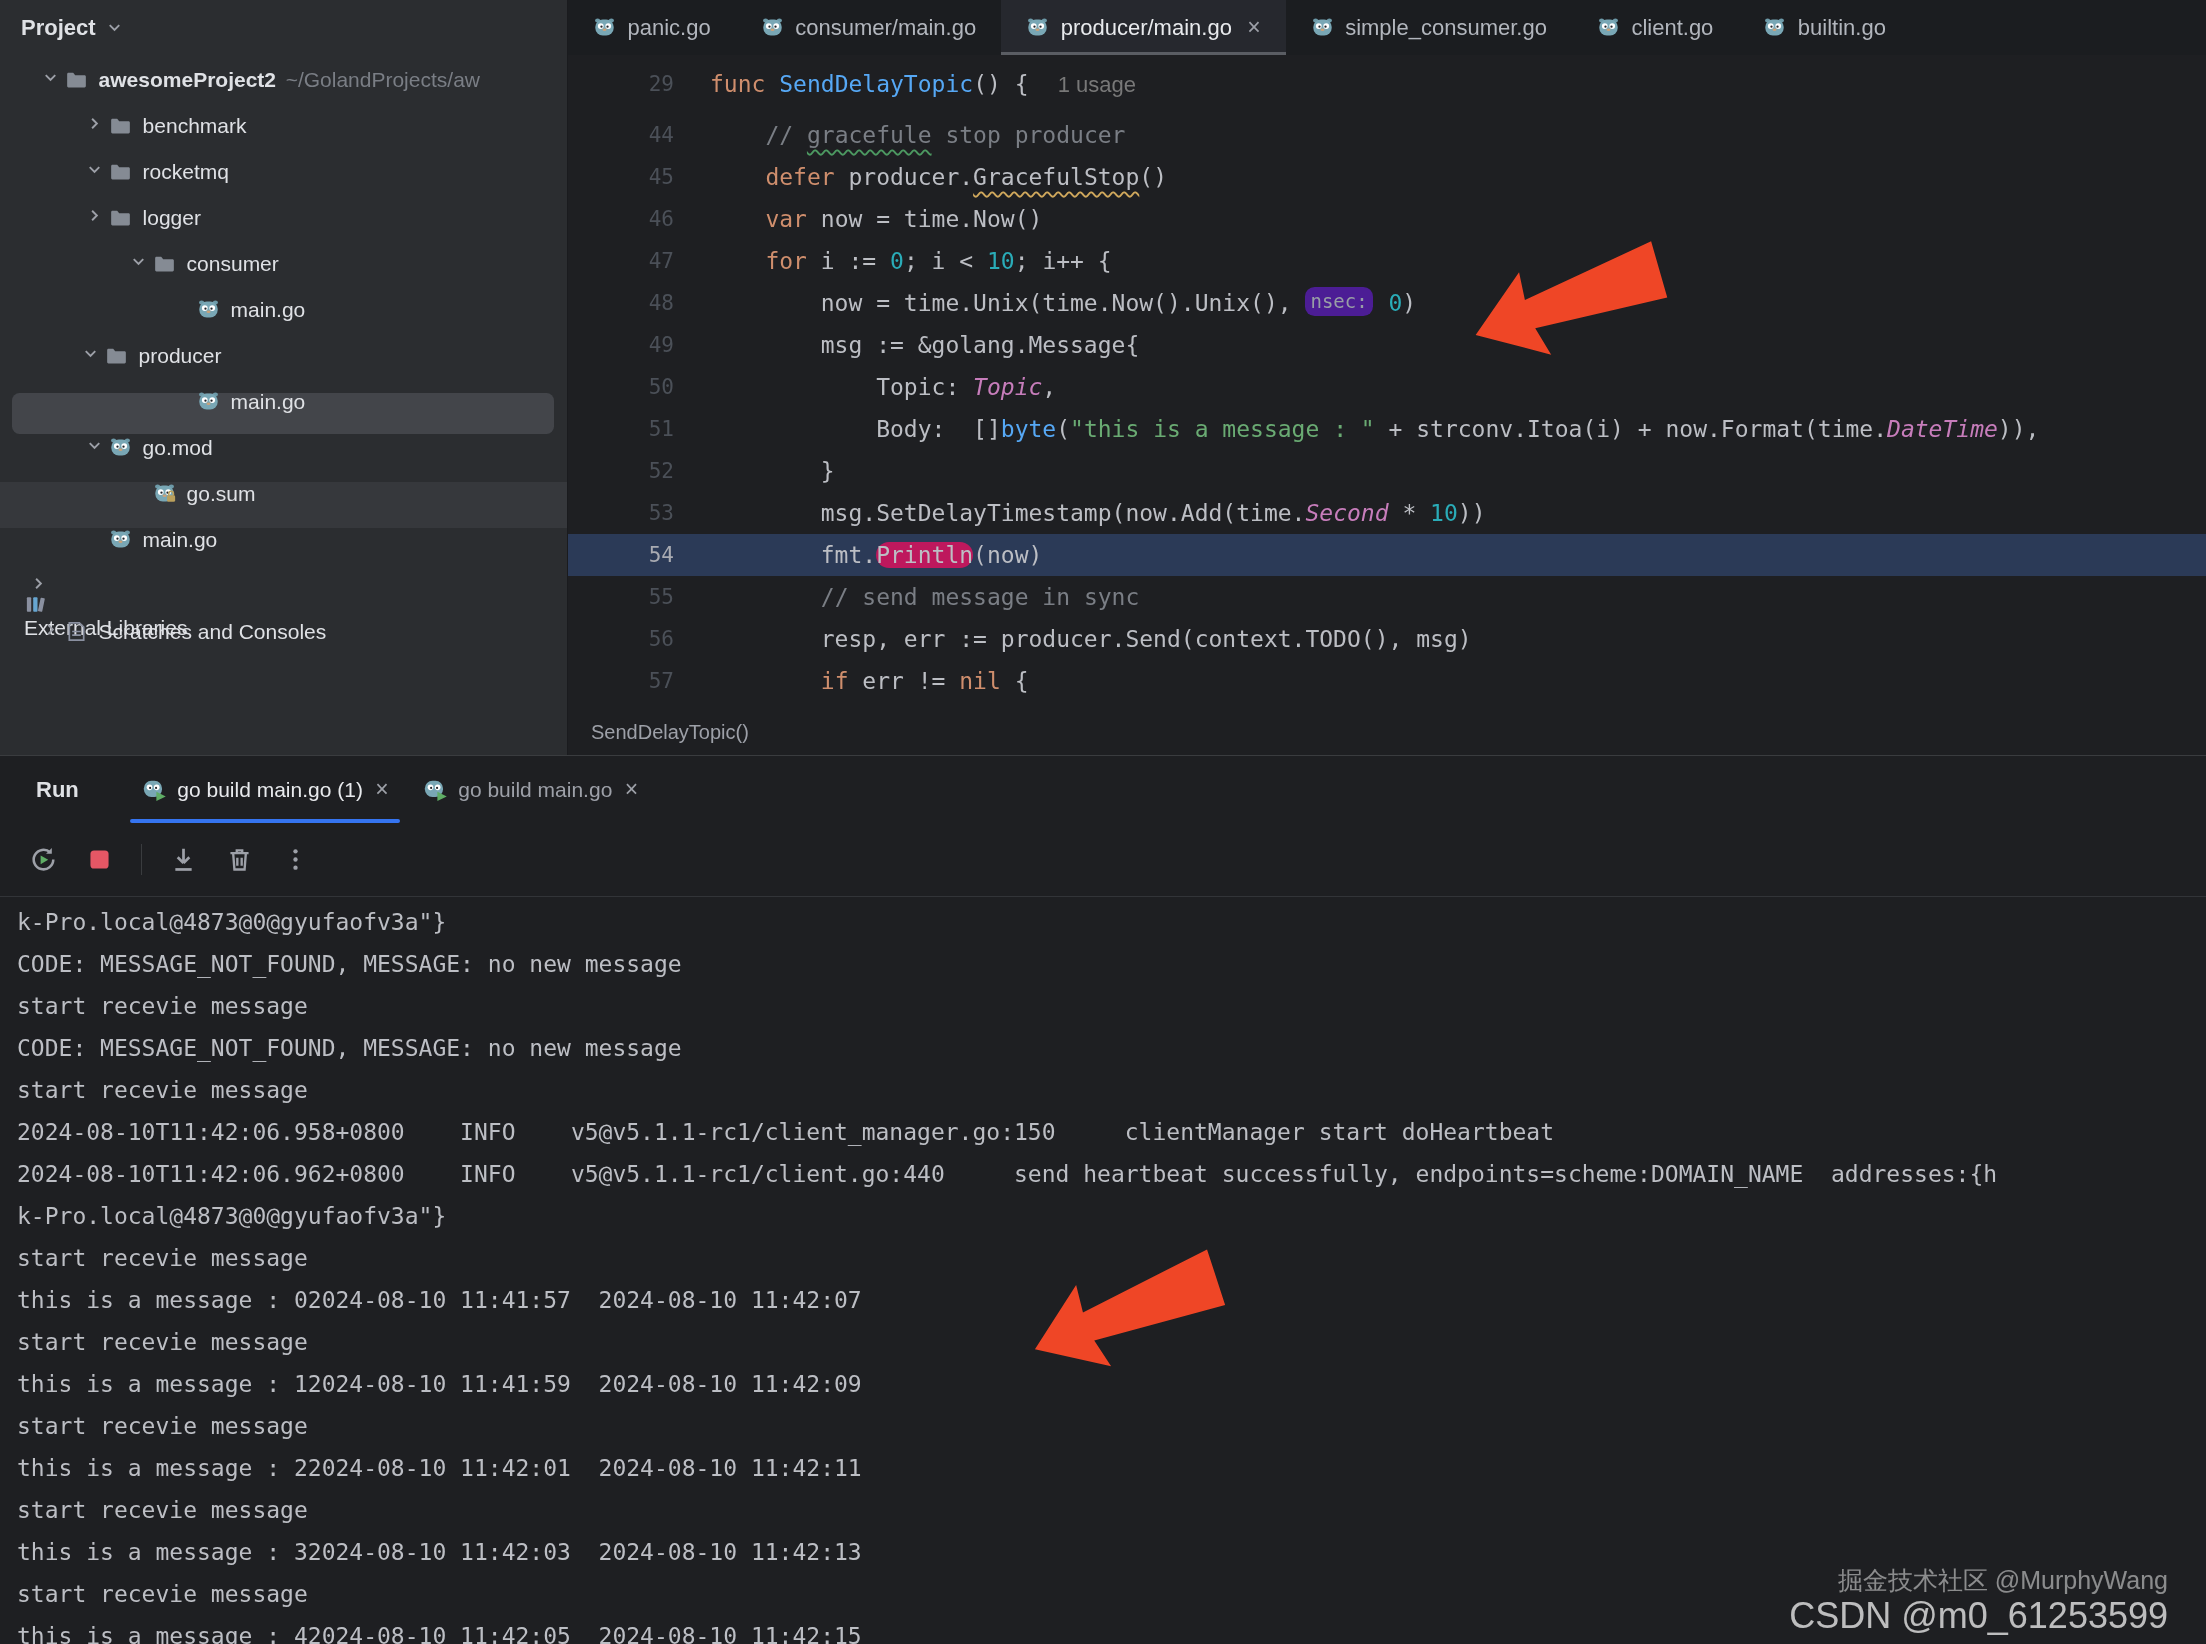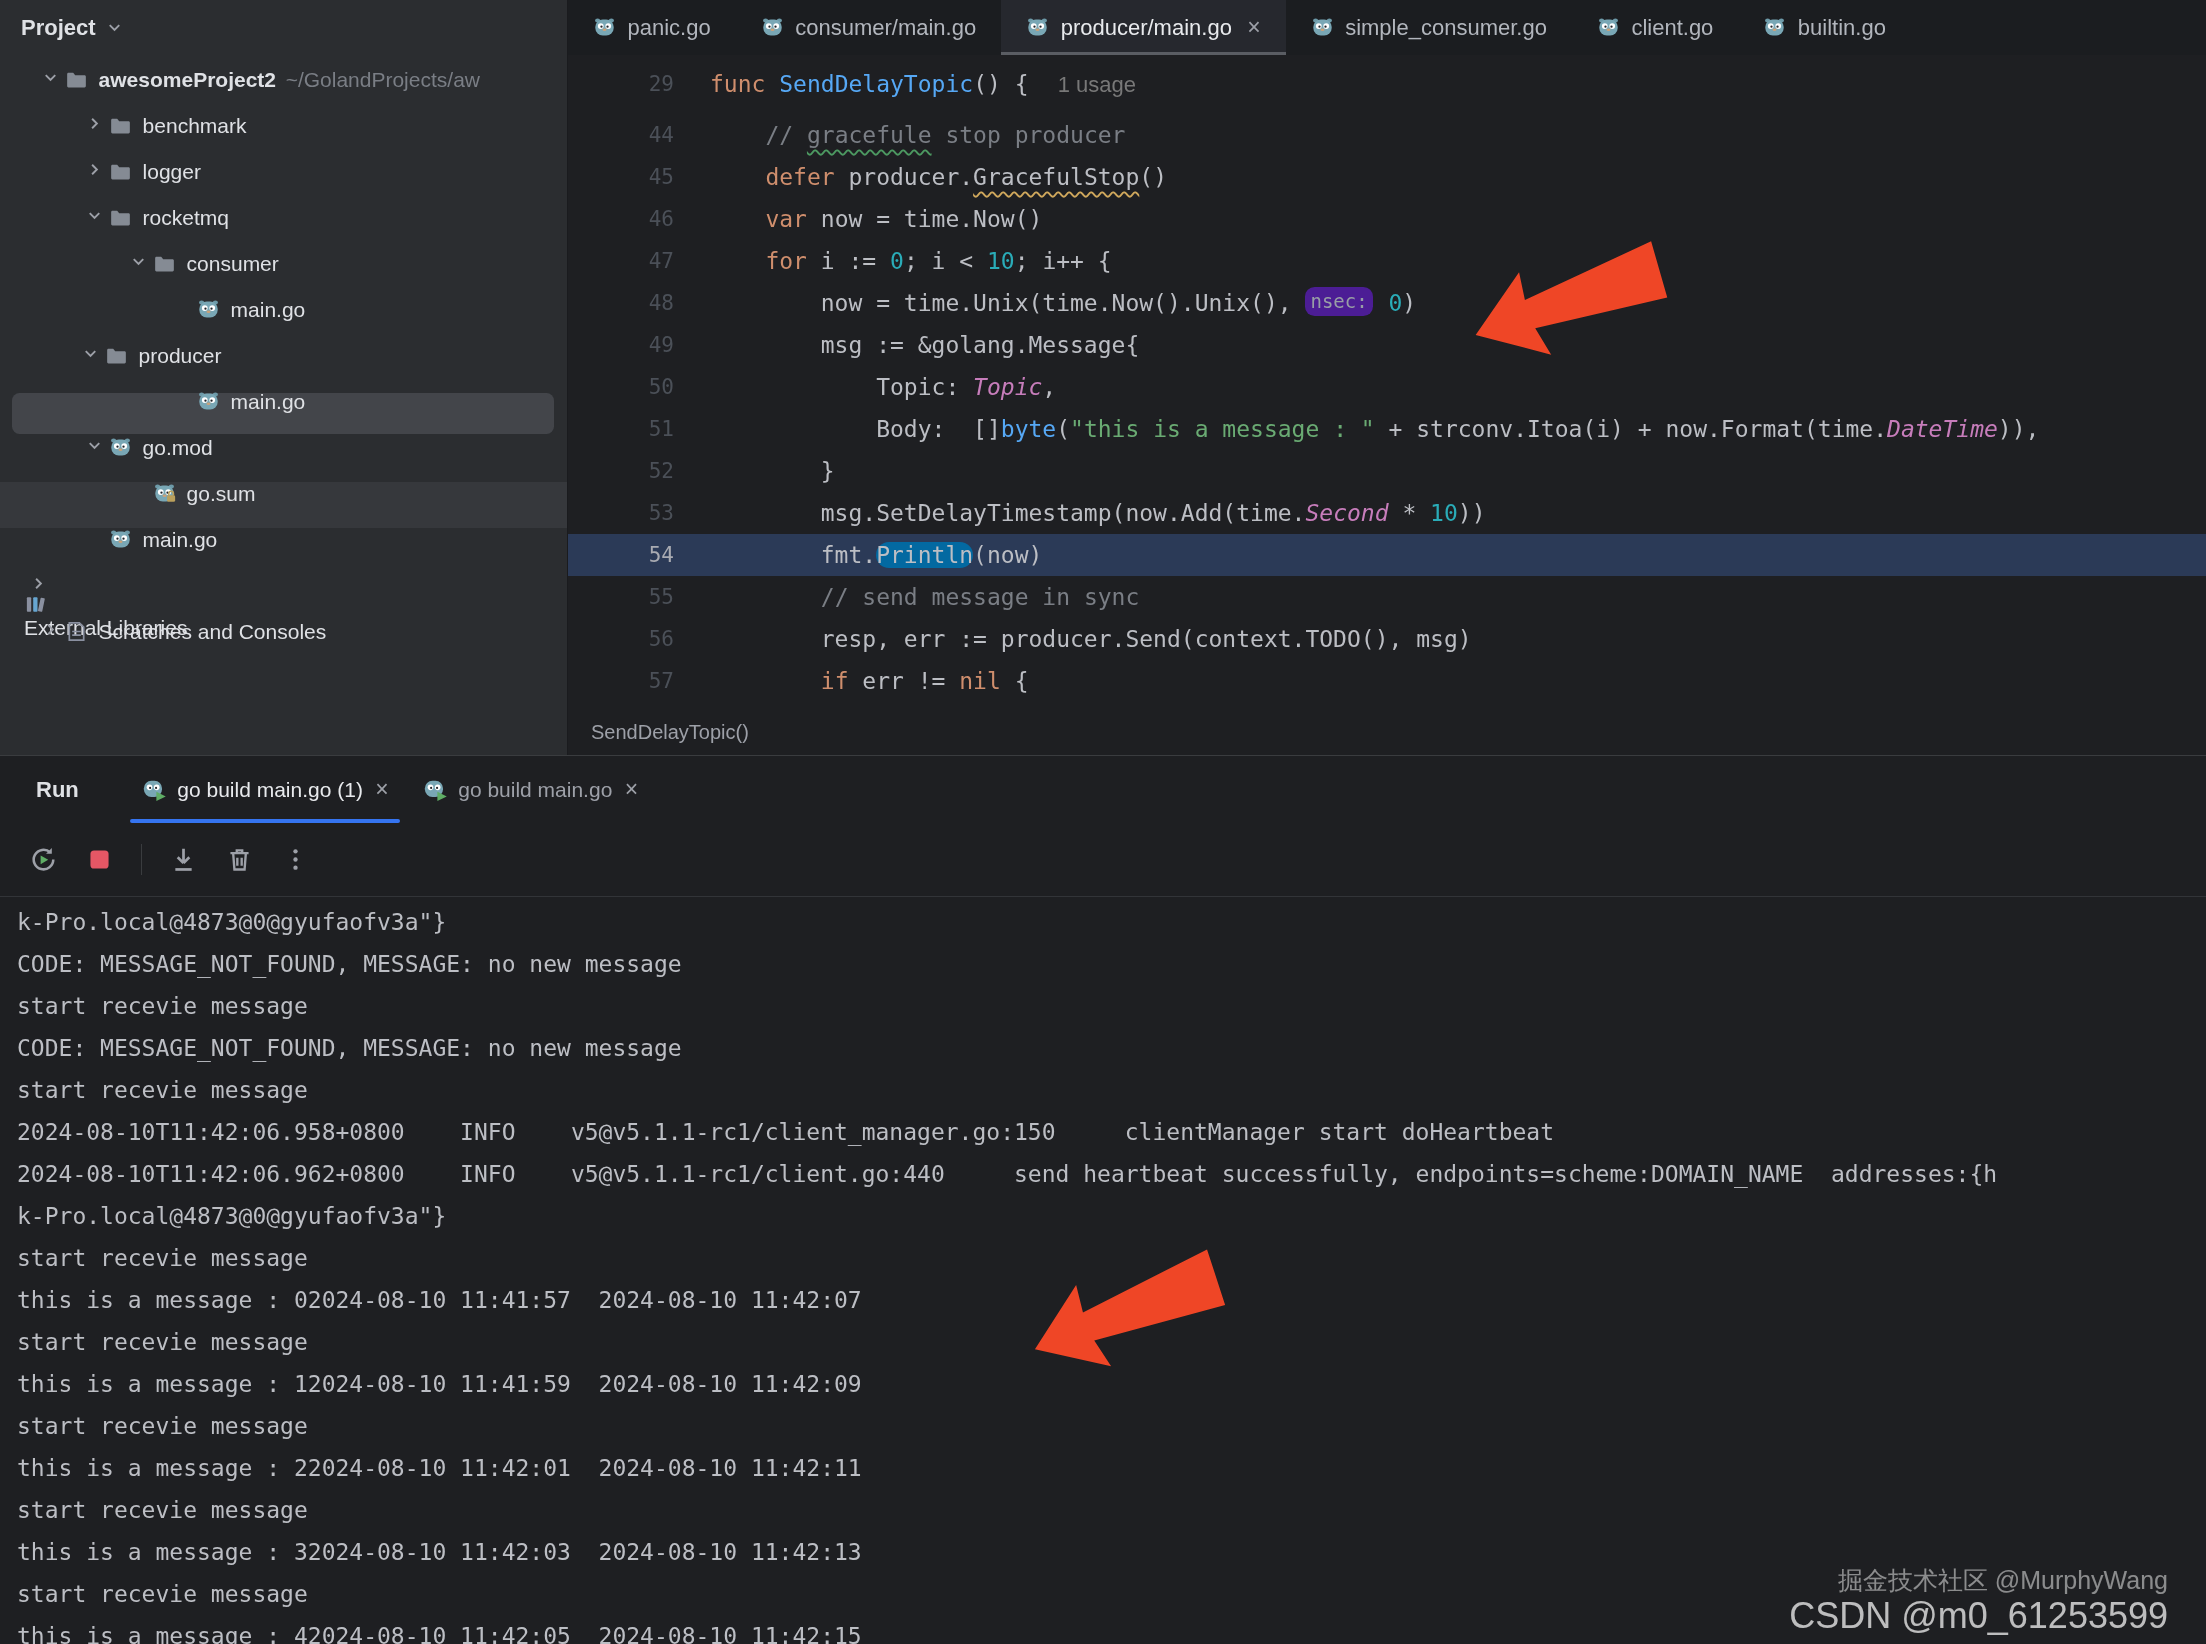--- a/index.html
+++ b/index.html
@@ -41,21 +41,21 @@
   .tok-pl{color:#bcbec4;}
   .tok-fn{color:#56a8f5;}
   .tok-type{color:#56a8f5;}
   .tok-nm{color:#2aacb8;}
   .tok-str{color:#6aab73;}
   .tok-cm{color:#7a7e85;}
   .tok-typo{color:#7a7e85;text-decoration:underline wavy #4c9961 1.9px;text-underline-offset:5.7px;}
   .tok-warn{color:#bcbec4;text-decoration:underline wavy #d0a85c 1.9px;text-underline-offset:5.7px;}
   .tok-const{color:#c77dbb;font-style:italic;}
   .tok-usage{color:#787878;font-size:22px;font-family:"Liberation Sans",sans-serif;margin-left:15.3px;}
-  .tok-hl{background:#0369a1;border-radius:13px;}
+  .tok-hl{background:#be185d;border-radius:13px;}
   .tok-chip{display:inline-block;background:#4c1d95;color:#989ea6;border-radius:9.6px;padding:0 5px;font-size:19px;line-height:29px;position:relative;top:-2.9px;margin-right:1.9px;}
 
   .breadcrumb-bar{position:absolute;left:0;right:0;bottom:0;height:46px;display:flex;align-items:center;padding-left:23px;color:#9da0a8;font-size:20px;background:#1e1f22;}
 
   
   .run-panel{position:absolute;left:0;top:755px;right:0;bottom:0;background:#1e1f22;border-top:1px solid #3a3c3f;}
   .run-tab-row{height:67px;display:flex;align-items:center;padding-left:36px;}
   .run-title{font-size:22px;font-weight:600;color:#dfe1e5;margin-right:46px;}
   .run-tab{display:flex;align-items:center;gap:10.5px;height:67px;padding:0 17px;font-size:21px;color:#9da0a8;position:relative;}
   .run-tab.active{color:#e8eaed;}
@@ -117,42 +117,42 @@
           <span class="tree-icon">
             <svg width="23" height="23" viewBox="0 0 16 16">
               <path d="M1.5 4.2c0-.5.4-.9.9-.9h3.3l1.4 1.8h6.5c.5 0 .9.4.9.9v6.6c0 .5-.4.9-.9.9H2.4c-.5 0-.9-.4-.9-.9z" fill="#858b94"></path>
             </svg>
           </span>
           <span class="tree-label">benchmark</span>
         </div>
         <div class="tree-row" style="padding-left: 80px;">
           <span class="chev-box">
             <svg width="19" height="19" viewBox="0 0 16 16">
+              <path d="M4 6l4 4 4-4" stroke="#9da0a8" stroke-width="1.6" fill="none"></path>
+            </svg>
+          </span>
+          <span class="tree-icon">
+            <svg width="23" height="23" viewBox="0 0 16 16">
+              <path d="M1.5 4.2c0-.5.4-.9.9-.9h3.3l1.4 1.8h6.5c.5 0 .9.4.9.9v6.6c0 .5-.4.9-.9.9H2.4c-.5 0-.9-.4-.9-.9z" fill="#858b94"></path>
+            </svg>
+          </span>
+          <span class="tree-label">rocketmq</span>
+        </div>
+        <div class="tree-row" style="padding-left: 80px;">
+          <span class="chev-box">
+            <svg width="19" height="19" viewBox="0 0 16 16">
               <path d="M6 4l4 4-4 4" stroke="#9da0a8" stroke-width="1.6" fill="none"></path>
             </svg>
           </span>
           <span class="tree-icon">
             <svg width="23" height="23" viewBox="0 0 16 16">
               <path d="M1.5 4.2c0-.5.4-.9.9-.9h3.3l1.4 1.8h6.5c.5 0 .9.4.9.9v6.6c0 .5-.4.9-.9.9H2.4c-.5 0-.9-.4-.9-.9z" fill="#858b94"></path>
             </svg>
           </span>
           <span class="tree-label">logger</span>
-        </div>
-        <div class="tree-row" style="padding-left: 80px;">
-          <span class="chev-box">
-            <svg width="19" height="19" viewBox="0 0 16 16">
-              <path d="M4 6l4 4 4-4" stroke="#9da0a8" stroke-width="1.6" fill="none"></path>
-            </svg>
-          </span>
-          <span class="tree-icon">
-            <svg width="23" height="23" viewBox="0 0 16 16">
-              <path d="M1.5 4.2c0-.5.4-.9.9-.9h3.3l1.4 1.8h6.5c.5 0 .9.4.9.9v6.6c0 .5-.4.9-.9.9H2.4c-.5 0-.9-.4-.9-.9z" fill="#858b94"></path>
-            </svg>
-          </span>
-          <span class="tree-label">rocketmq</span>
         </div>
         <div class="tree-row" style="padding-left: 124px;">
           <span class="chev-box">
             <svg width="19" height="19" viewBox="0 0 16 16">
               <path d="M4 6l4 4 4-4" stroke="#9da0a8" stroke-width="1.6" fill="none"></path>
             </svg>
           </span>
           <span class="tree-icon">
             <svg width="23" height="23" viewBox="0 0 16 16">
               <path d="M1.5 4.2c0-.5.4-.9.9-.9h3.3l1.4 1.8h6.5c.5 0 .9.4.9.9v6.6c0 .5-.4.9-.9.9H2.4c-.5 0-.9-.4-.9-.9z" fill="#858b94"></path>

